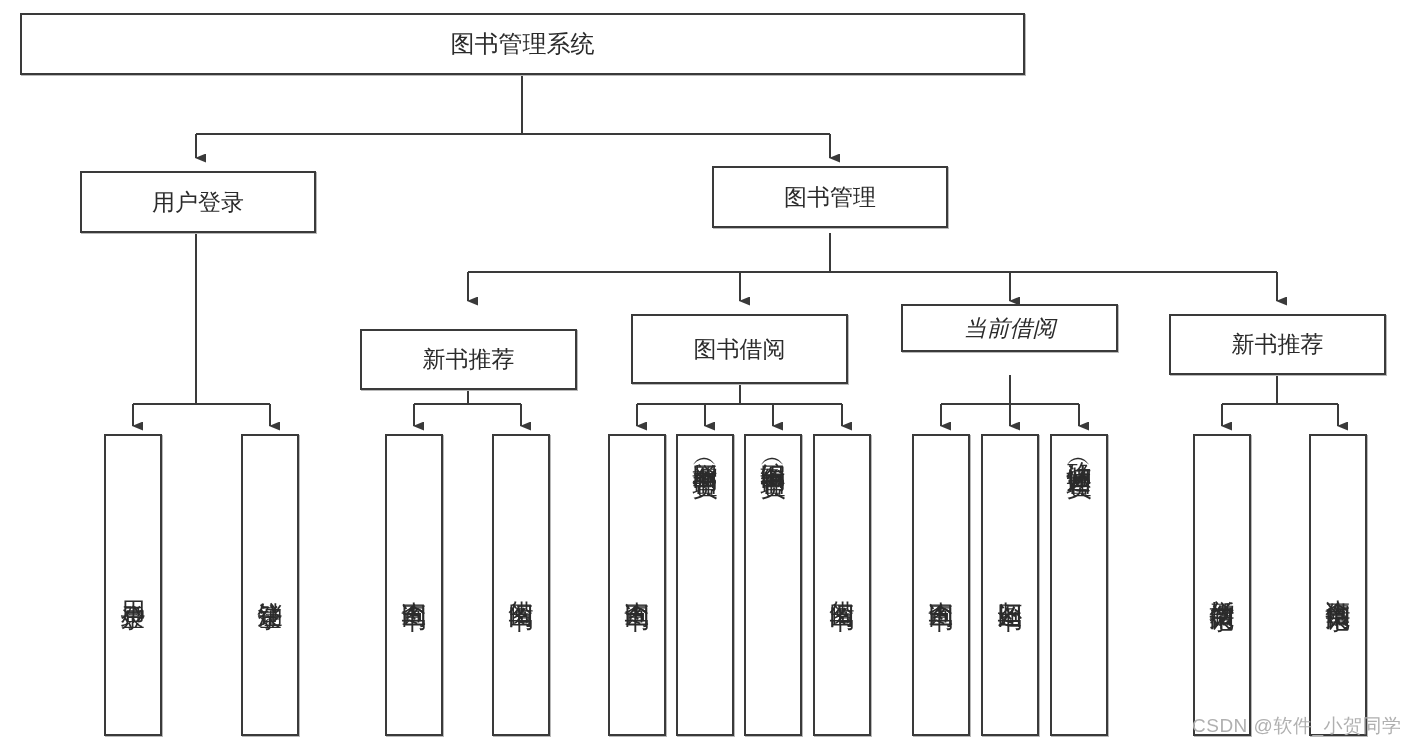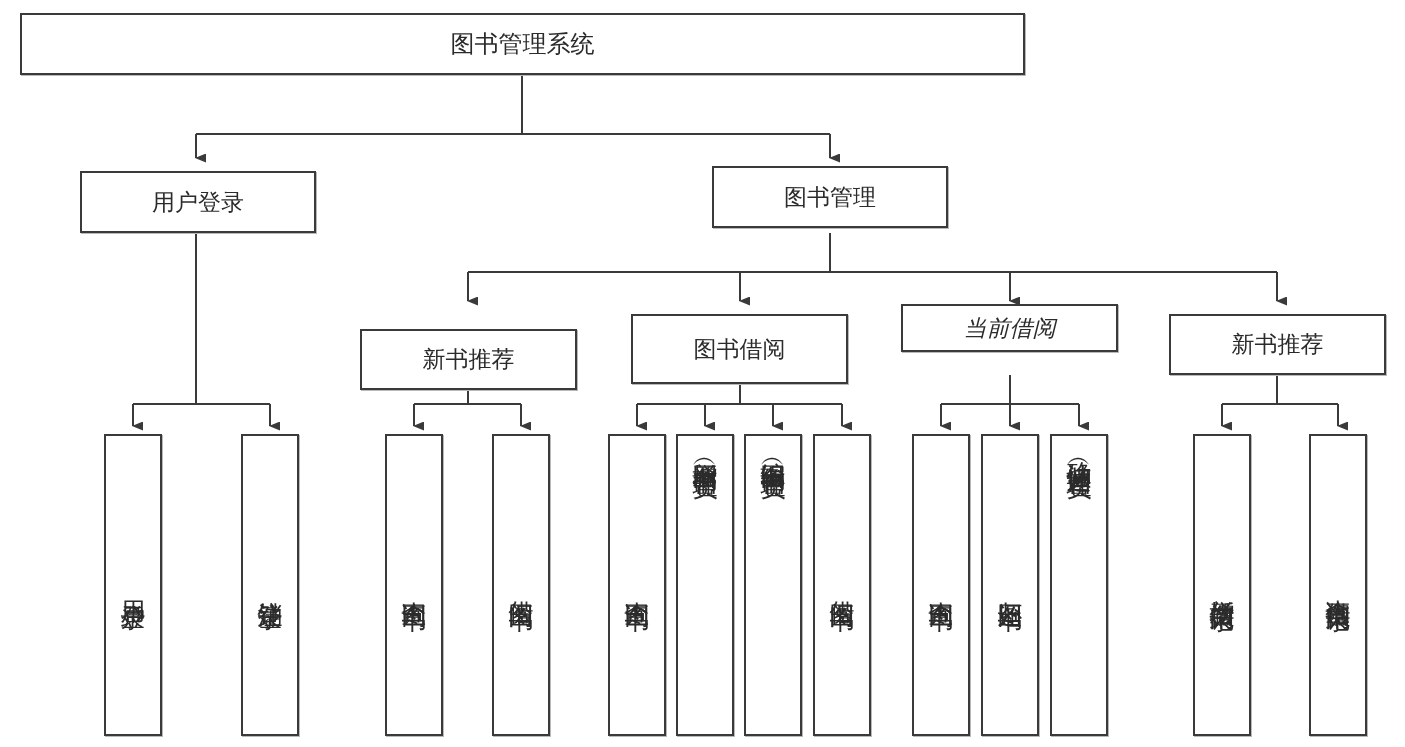--- a/index.html
+++ b/index.html
@@ -202,14 +202,15 @@
   </div>
 
   <div class="node vertical centered" style="left:1193px; top:434px; width:58px; height:302px;">
     <span class="node-label">新增借阅记录</span>
   </div>
 
   <div class="node vertical centered" style="left:1309px; top:434px; width:58px; height:302px;">
     <span class="node-label">查询借阅记录</span>
   </div>
 
+  <div class="watermark" style="left:1192px; top:713px;">CSDN @软件_小贺同学</div>
 
 </div>
 
 </body></html>

